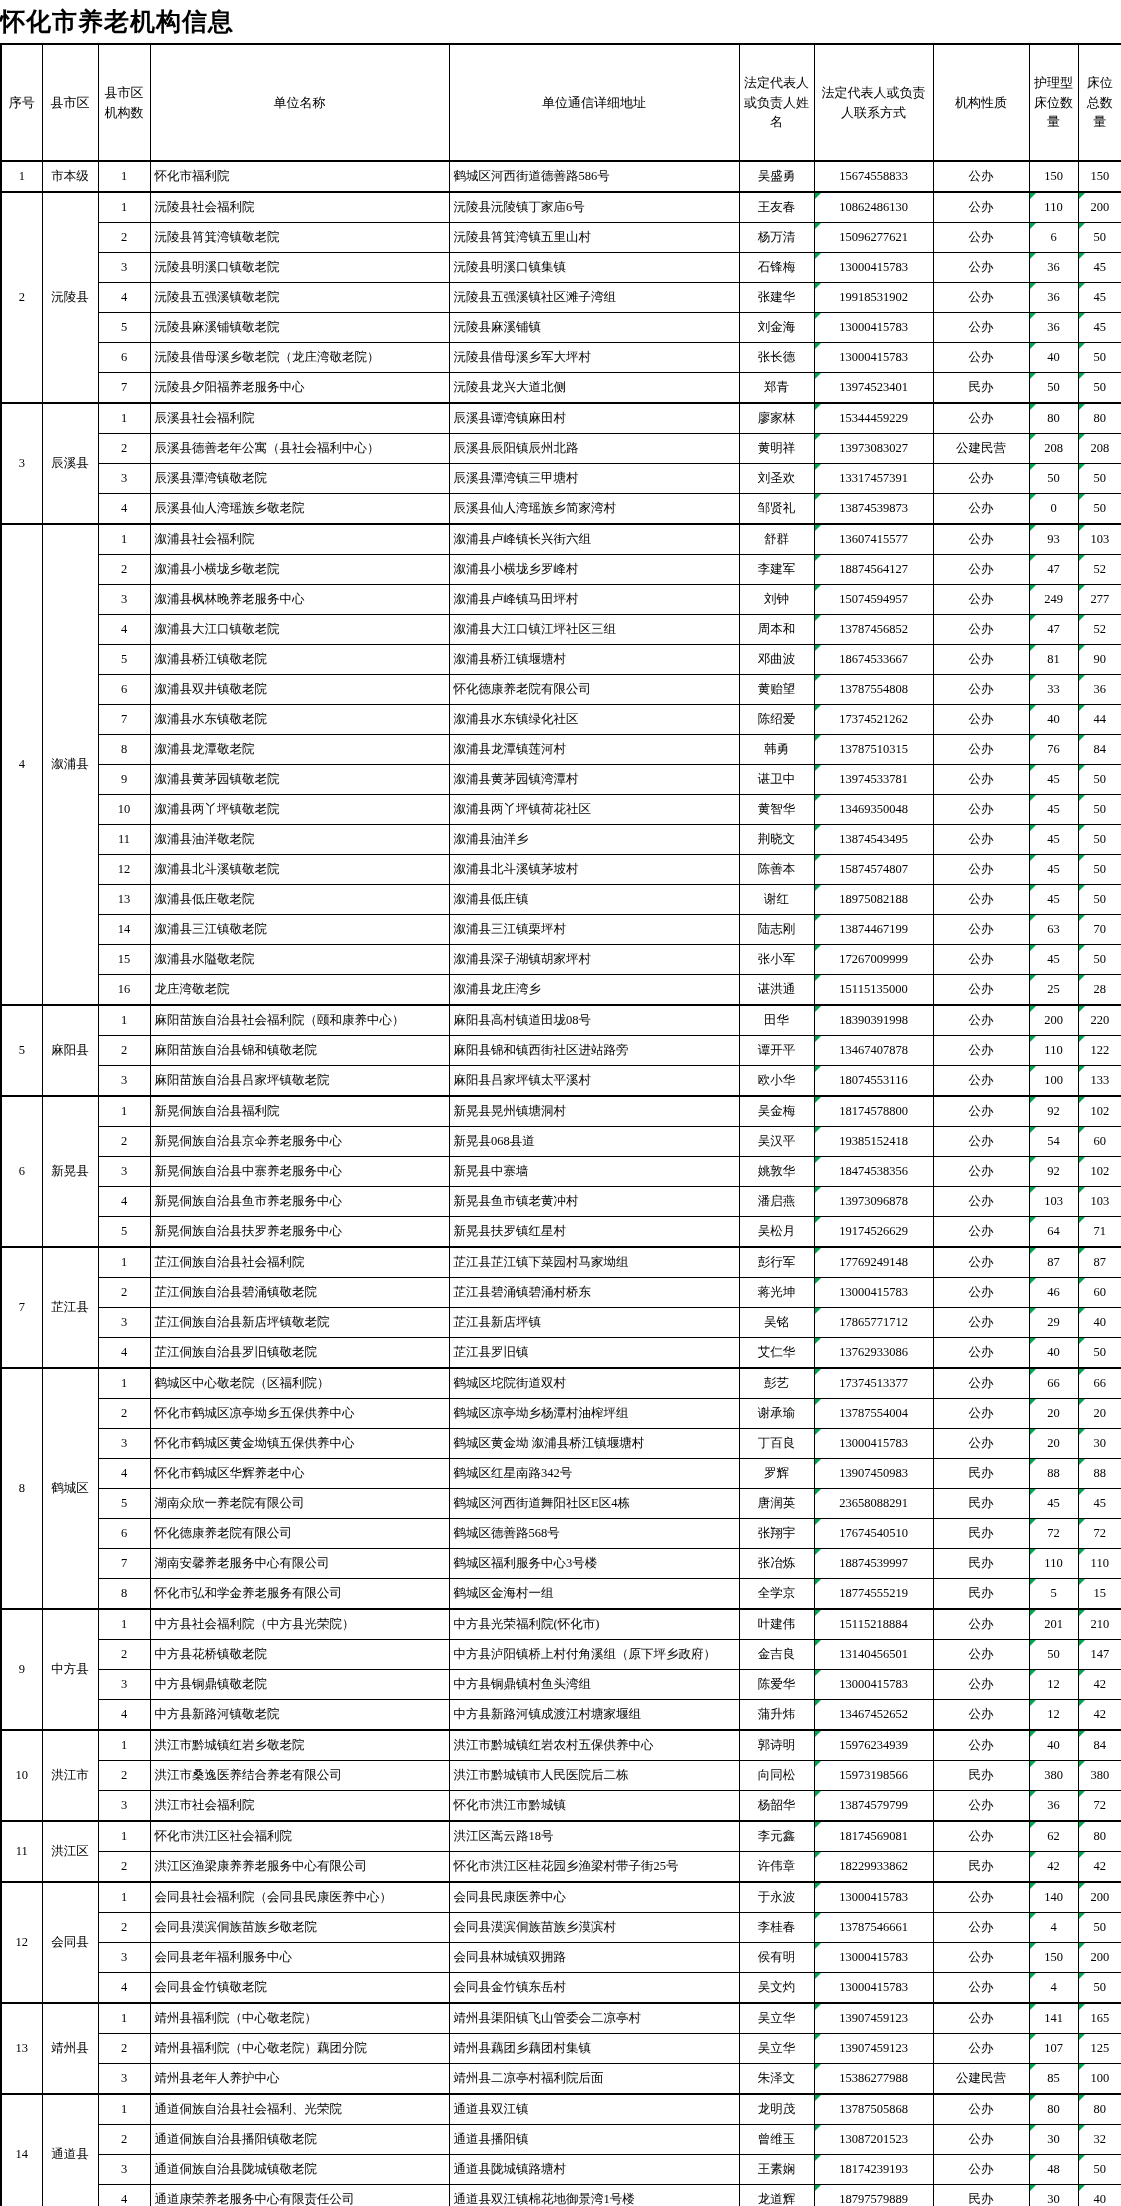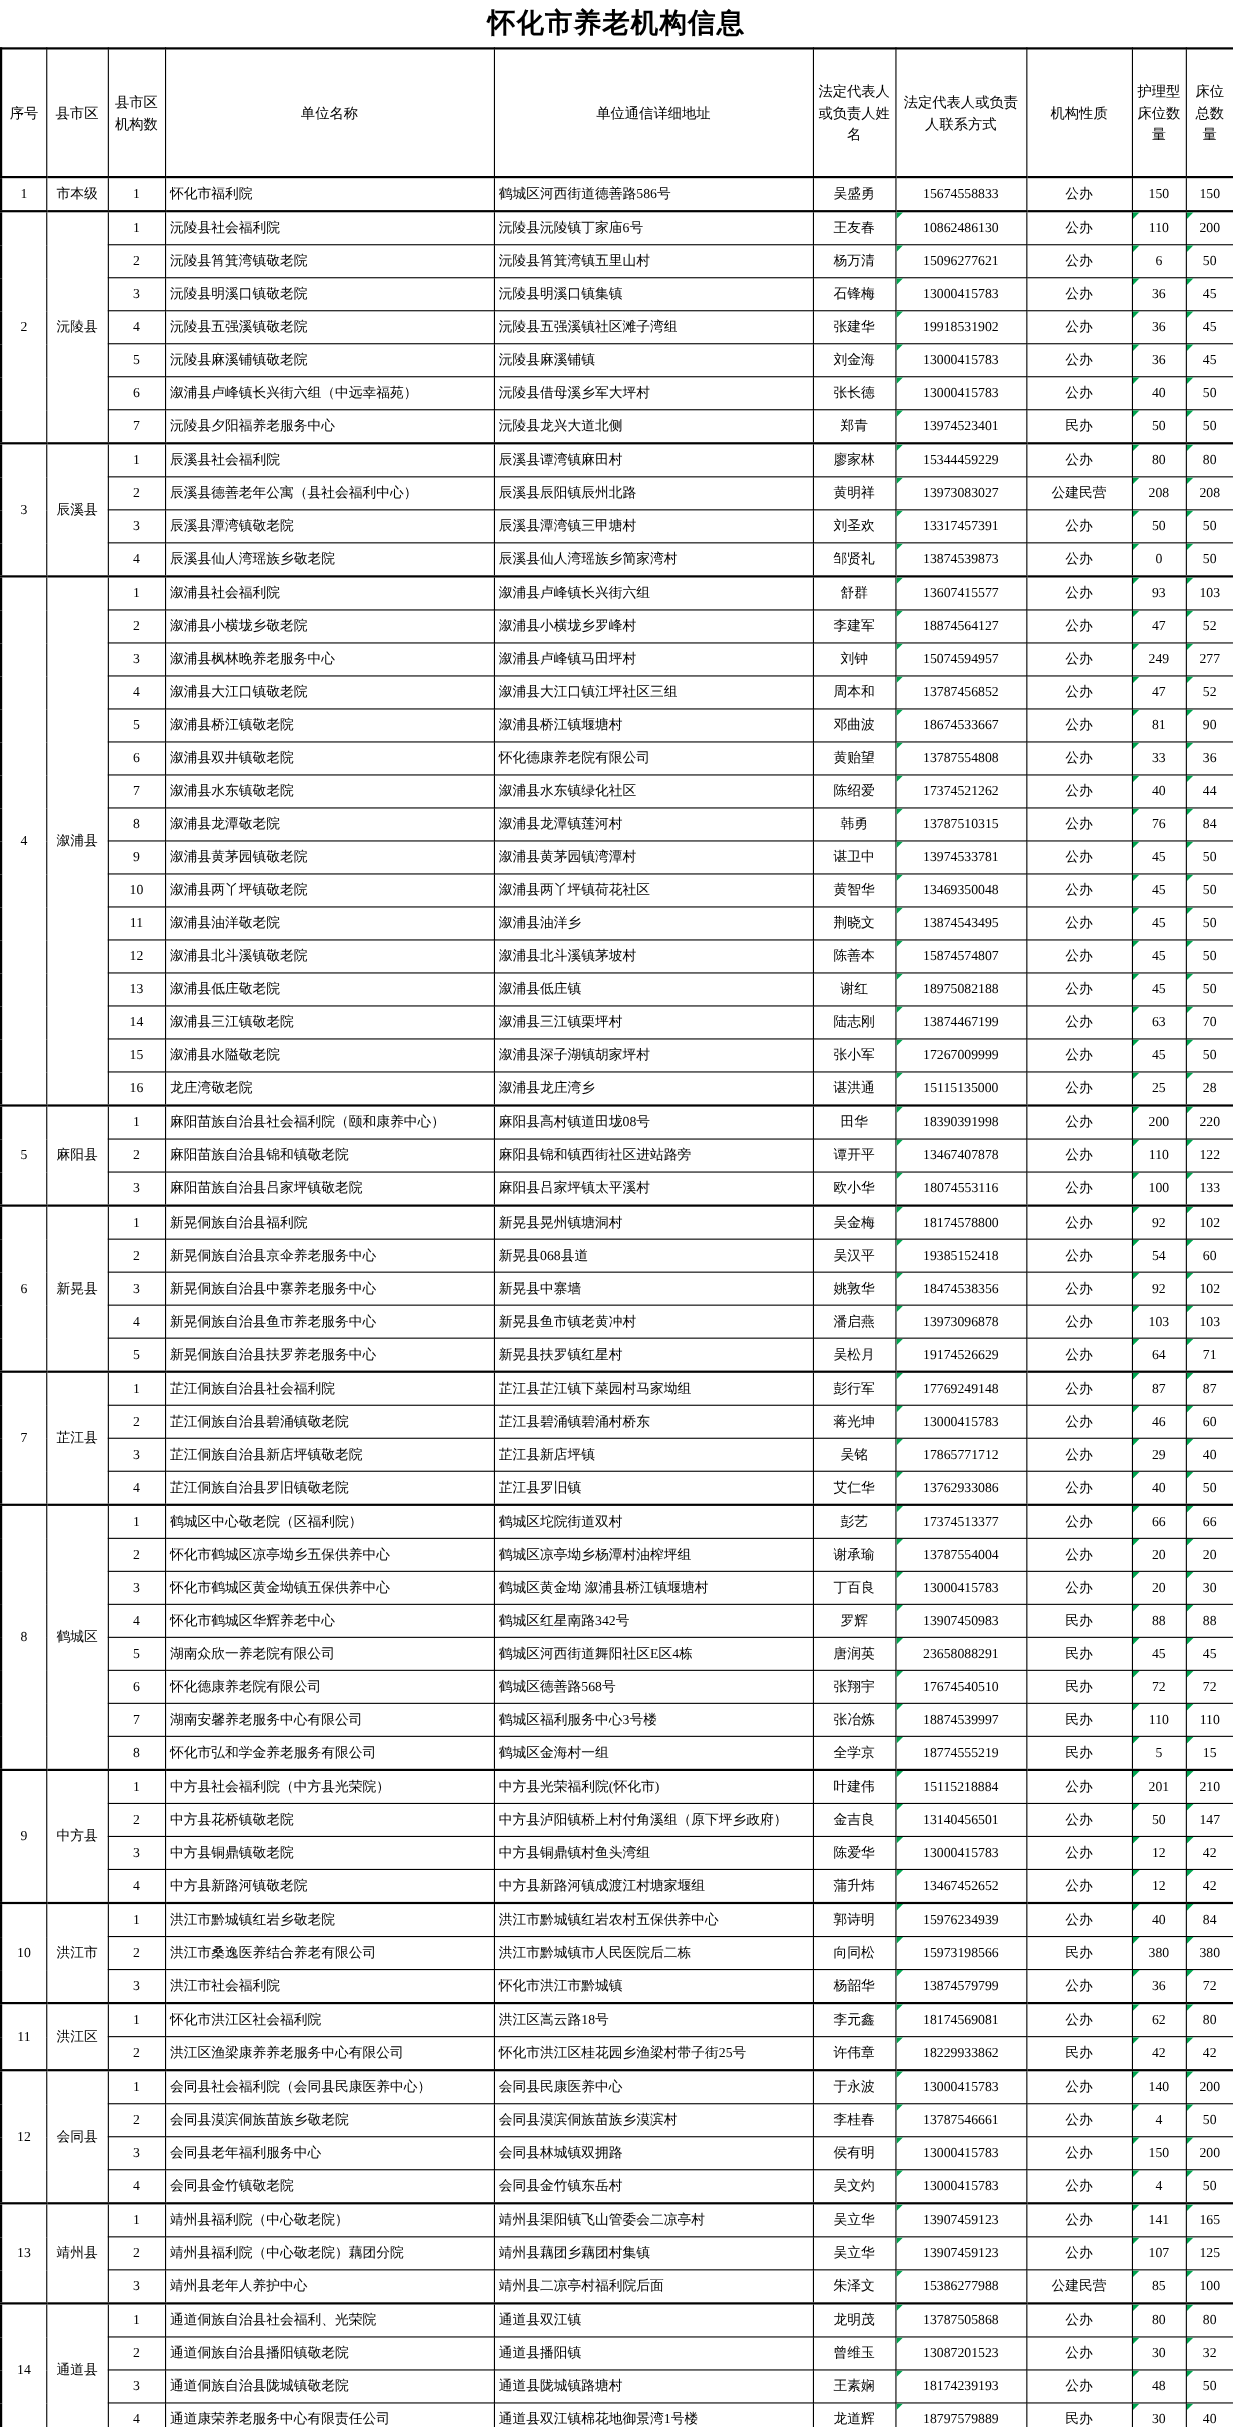--- a/index.html
+++ b/index.html
@@ -1,17 +1,17 @@
 <!DOCTYPE html>
 <html style="--gt: #00a54f;"><head>
 <meta charset="utf-8">
 <style>
   html,body{margin:0;padding:0;background:#fff;}
   .page{width:1121px;background:#fff;color:#000;font-family:"Liberation Sans","DejaVu Sans",sans-serif;}
-  .title{margin:0;height:43px;line-height:43px;text-align:center;font-size:25px;font-weight:bold;
+  .title{margin:0;height:43px;line-height:43px;text-align:left;font-size:25px;font-weight:bold;
          font-family:"Liberation Serif","DejaVu Serif",serif;letter-spacing:1px;}
   table{border-collapse:collapse;table-layout:fixed;width:1121px;background:#fff;}
   th,td{border:1px solid #000;overflow:hidden;vertical-align:middle;
         font-family:"Liberation Serif","DejaVu Serif",serif;}
   table{border:2px solid #000;}
   thead th{height:115px;border-bottom:2px solid #000;font-size:13px;font-weight:normal;
            text-align:center;padding:0 2px;line-height:1.5;}
   tbody td{height:29px;font-size:12.5px;padding:0 2px;line-height:1.15;}
   .c-center{text-align:center;}
   .c-left{text-align:left;padding-left:4px;}
@@ -112,21 +112,21 @@
           <td class="c-left">沅陵县麻溪铺镇敬老院</td>
           <td class="c-left">沅陵县麻溪铺镇</td>
           <td class="c-center">刘金海</td>
           <td class="c-center gt">13000415783</td>
           <td class="c-center">公办</td>
           <td class="c-center gt">36</td>
           <td class="c-center gt">45</td>
         </tr>
         <tr>
           <td class="c-center">6</td>
-          <td class="c-left">溆浦县卢峰镇长兴街六组（中远幸福苑）</td>
+          <td class="c-left">沅陵县借母溪乡敬老院（龙庄湾敬老院）</td>
           <td class="c-left">沅陵县借母溪乡军大坪村</td>
           <td class="c-center">张长德</td>
           <td class="c-center gt">13000415783</td>
           <td class="c-center">公办</td>
           <td class="c-center gt">40</td>
           <td class="c-center gt">50</td>
         </tr>
         <tr>
           <td class="c-center">7</td>
           <td class="c-left">沅陵县夕阳福养老服务中心</td>

